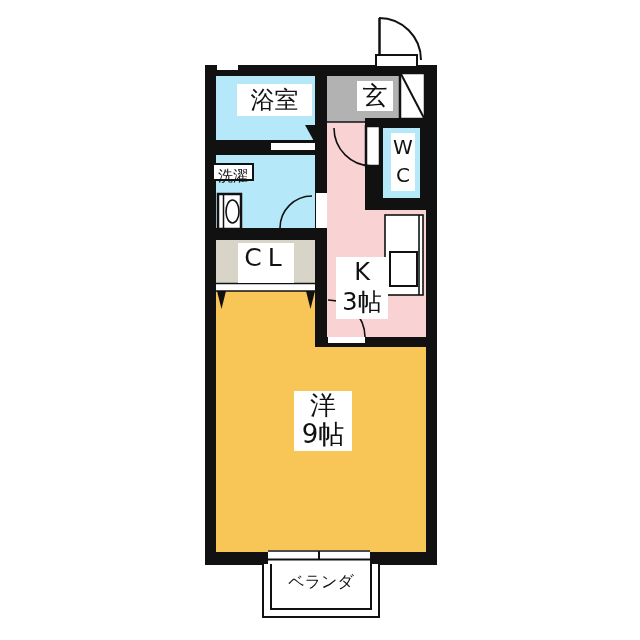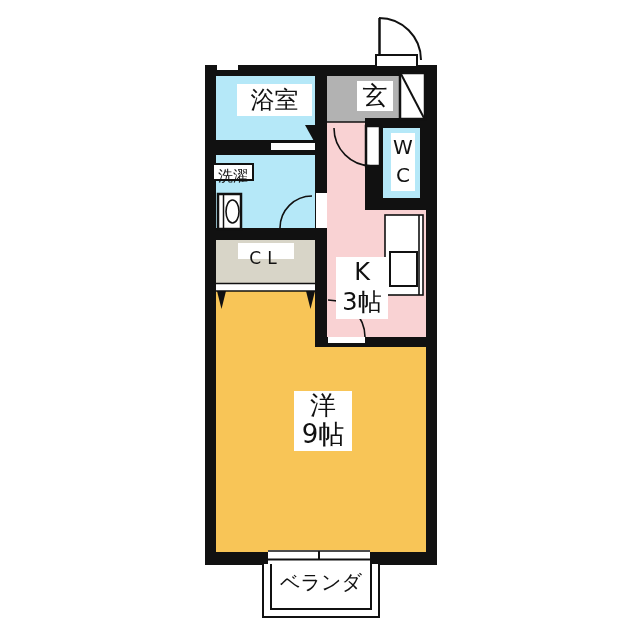--- a/index.html
+++ b/index.html
@@ -25,24 +25,24 @@
   .gap-window{left:268px;top:550px;width:102px;height:14px;}
   .veranda-outer{left:262px;top:562px;width:118px;height:56px;background:#ffffff;border:2px solid #111;}
   .veranda-inner{left:270px;top:562px;width:102px;height:48px;border:2px solid #111;border-top:none;}
   svg.overlay{position:absolute;left:0;top:0;pointer-events:none;}
   .lbl{position:absolute;box-sizing:border-box;background:#ffffff;text-align:center;
        white-space:pre-line;line-height:1.15;}
   .lbl-bathroom{left:237px;top:84px;width:75px;height:32px;font-size:24px;line-height:32px;}
   .lbl-entrance{left:357px;top:81px;width:36px;height:30px;font-size:25px;line-height:30px;}
   .lbl-wc{left:391px;top:133px;width:24px;height:58px;font-size:20px;line-height:28px;}
   .lbl-laundry{left:212px;top:163px;width:42px;height:18px;font-size:15px;line-height:22px;border:2px solid #111;}
-  .lbl-closet{left:238px;top:243px;width:56px;height:16px;font-size:17px;line-height:30px;letter-spacing:6px;}
+  .lbl-closet{left:238px;top:243px;width:56px;height:40px;font-size:25px;line-height:30px;letter-spacing:6px;}
   .lbl-kitchen{left:336px;top:257px;width:52px;height:62px;font-size:24px;line-height:30px;}
   .lbl-west{left:294px;top:391px;width:58px;height:60px;font-size:26px;line-height:29px;}
-  .lbl-veranda{left:275px;top:571px;width:92px;height:22px;font-size:20px;line-height:22px;background:transparent;}
+  .lbl-veranda{left:275px;top:571px;width:92px;height:22px;font-size:16px;line-height:22px;background:transparent;}
 </style>
 </head>
 <body>
 
 <div class="stage">
 
   <div class="abs walls"></div>
 
   <div class="abs room-bathroom"></div>
   <div class="abs room-entrance"></div>

